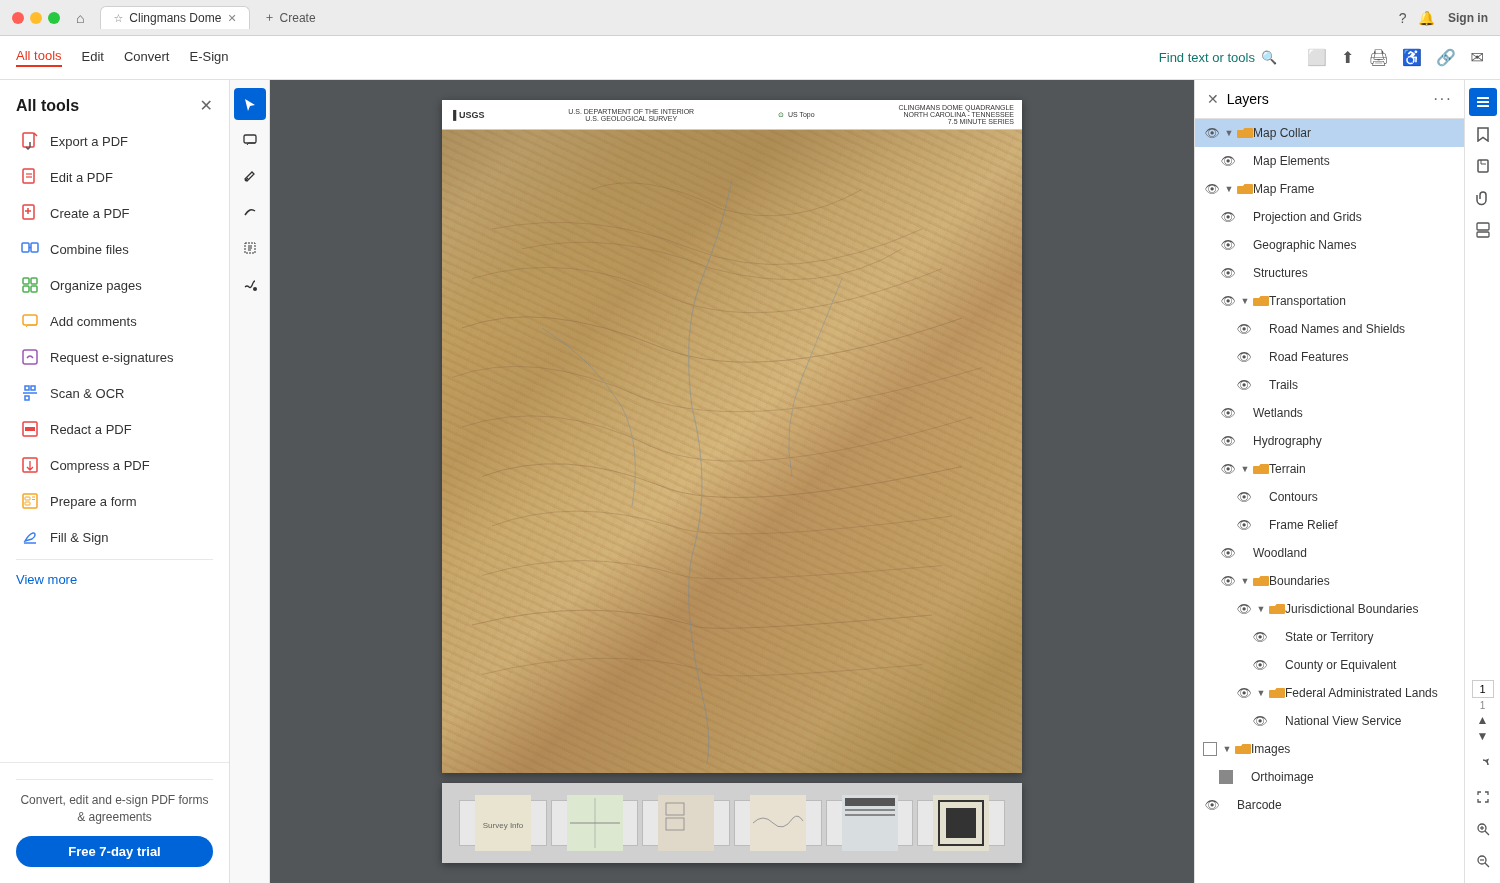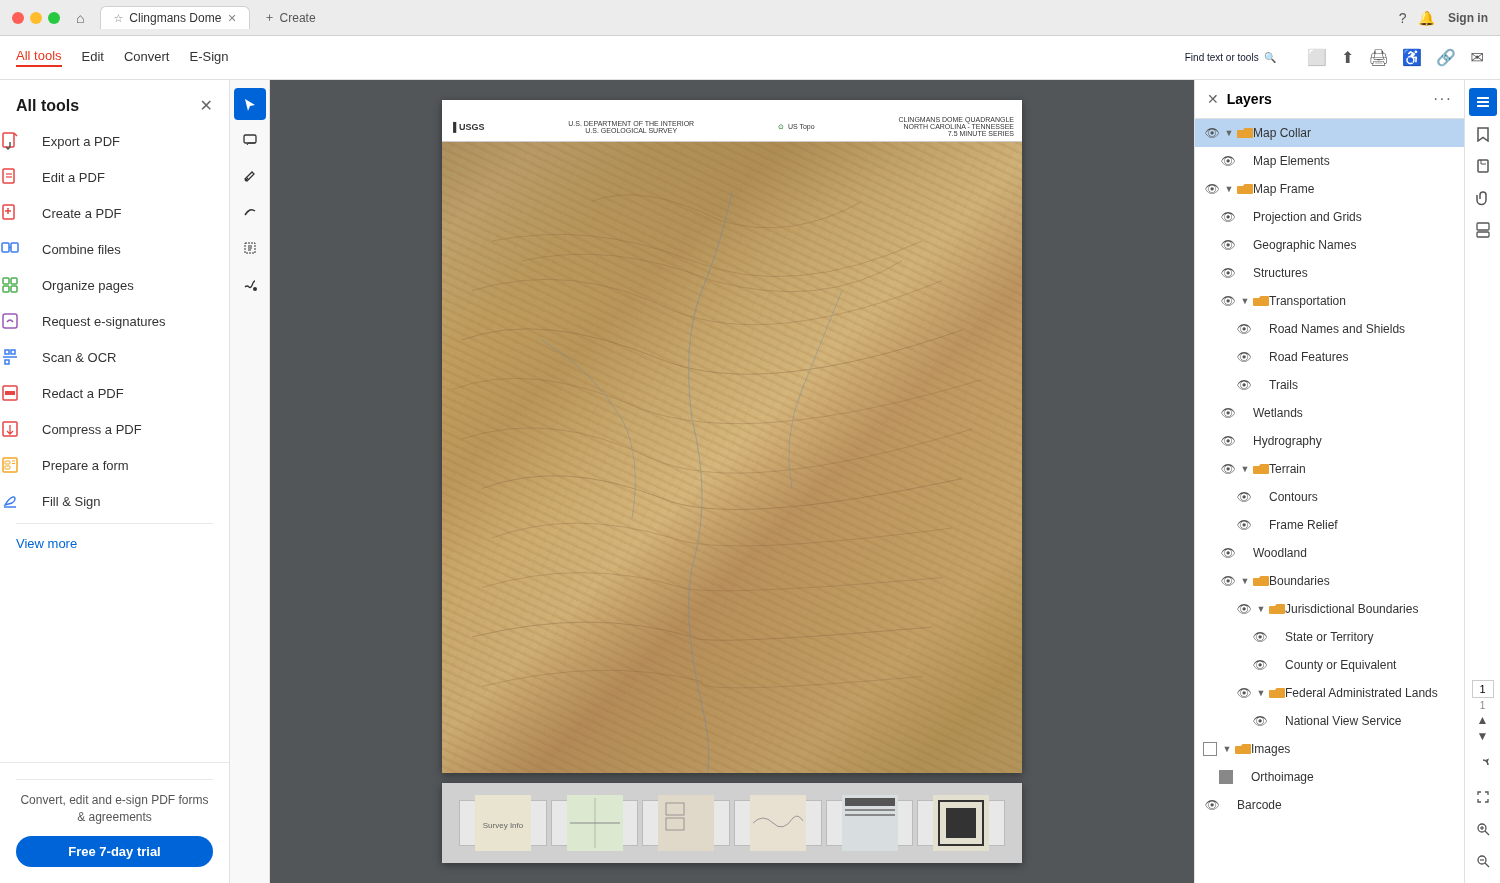--- a/index.html
+++ b/index.html
@@ -45,21 +45,21 @@
       gap: 20px;
       border-bottom: 1px solid #e0e0e0;
       flex-shrink: 0;
     }
     .toolbar-item {
       font-size: 13px; color: #333; cursor: pointer; padding-bottom: 2px;
     }
     .toolbar-item.active { color: #e8341c; border-bottom: 2px solid #e8341c; }
     .toolbar-search {
       margin-left: auto; display: flex; align-items: center; gap: 6px;
-      color: #0f172a; font-size: 10px; cursor: pointer;
+      color: #0f766e; font-size: 13px; cursor: pointer;
     }
     .toolbar-icons { display: flex; gap: 14px; margin-left: 10px; }
     .toolbar-icon { color: #555; font-size: 16px; cursor: pointer; }
 
     
     .main-area {
       display: flex;
       flex: 1;
       overflow: hidden;
     }
@@ -74,22 +74,22 @@
       overflow-y: auto;
       flex-shrink: 0;
     }
     .sidebar-header {
       display: flex; align-items: center; justify-content: space-between;
       padding: 16px 16px 8px 16px;
     }
     .sidebar-title { font-size: 16px; font-weight: 600; color: #1a1a1a; }
     .sidebar-close { color: #666; cursor: pointer; font-size: 16px; }
     .sidebar-item {
-      display: flex; align-items: center; gap: 22px;
-      padding: 8px 0; cursor: pointer; font-size: 13px; color: #333;
+      display: flex; align-items: center; gap: 10px;
+      padding: 8px 20px; cursor: pointer; font-size: 13px; color: #333;
     }
     .sidebar-icon { width: 20px; height: 20px; display: flex; align-items: center; justify-content: center; flex-shrink: 0; }
     .sidebar-divider { height: 1px; background: #e8e8e8; margin: 4px 16px; }
     .view-more { padding: 8px 16px; font-size: 13px; color: #0064d9; cursor: pointer; }
     .sidebar-footer {
       margin-top: auto; padding: 16px;
       border-top: 1px solid #e8e8e8;
       text-align: center;
     }
     .sidebar-footer-text { font-size: 12px; color: #555; line-height: 1.4; }
@@ -143,21 +143,20 @@
     }
     .map-image {
       width: 100%;
       height: 100%;
       background: linear-gradient(135deg,
         #c8a96e 0%, #d4b57a 10%, #c2a060 20%,
         #b8955a 30%, #c9aa70 40%, #d5b880 50%,
         #b89060 60%, #c4a068 70%, #d0b075 80%,
         #bfa060 90%, #c8aa6e 100%);
       position: relative;
-      margin-top: 12px;
     }
     .map-header {
       position: absolute; top: 0; left: 0; right: 0;
       height: 30px; background: white;
       display: flex; align-items: center; justify-content: space-between;
       padding: 0 8px; font-size: 8px; color: #333;
       border-bottom: 1px solid #ccc;
     }
     .usgs-logo { font-weight: bold; font-size: 9px; }
     .map-title-text { font-size: 7px; text-align: right; }
@@ -188,21 +187,21 @@
       flex-shrink: 0;
       overflow: hidden;
     }
     .layers-header {
       display: flex; align-items: center; justify-content: space-between;
       padding: 10px 12px; border-bottom: 1px solid #e0e0e0;
       flex-shrink: 0;
     }
     .layers-left { display: flex; align-items: center; gap: 8px; }
     .layers-close { color: #666; cursor: pointer; font-size: 14px; }
-    .layers-title { font-size: 14px; font-weight: 700; }
+    .layers-title { font-size: 14px; font-weight: 400; }
     .layers-more { color: #666; cursor: pointer; font-size: 16px; letter-spacing: 1px; }
     .layers-list { flex: 1; overflow-y: auto; }
     .layer-row {
       display: flex; align-items: center;
       padding: 5px 8px; font-size: 12px; color: #333;
       cursor: pointer; min-height: 28px;
     }
     .layer-row.selected { background: #b8d4f0; }
     .layer-eye { width: 18px; height: 18px; display: flex; align-items: center; justify-content: center; color: #555; flex-shrink: 0; cursor: pointer; }
     .layer-toggle { width: 16px; height: 16px; display: flex; align-items: center; justify-content: center; color: #666; flex-shrink: 0; cursor: pointer; font-size: 10px; }
@@ -379,20 +378,29 @@
         <svg width="18" height="18" viewBox="0 0 18 18">
             <rect x="2" y="2" width="6" height="6" rx="1" fill="none" stroke="#4caf50" stroke-width="1.5"></rect>
             <rect x="10" y="2" width="6" height="6" rx="1" fill="none" stroke="#4caf50" stroke-width="1.5"></rect>
             <rect x="2" y="10" width="6" height="6" rx="1" fill="none" stroke="#4caf50" stroke-width="1.5"></rect>
             <rect x="10" y="10" width="6" height="6" rx="1" fill="none" stroke="#4caf50" stroke-width="1.5"></rect>
           </svg>
       </div>
       <span>Organize pages</span>
     </div>
 
+    <div class="sidebar-item">
+      <div class="sidebar-icon">
+        <svg width="18" height="18" viewBox="0 0 18 18">
+            <rect x="2" y="3" width="14" height="10" rx="2" fill="none" stroke="#f5a623" stroke-width="1.5"></rect>
+            <path d="M5 15l2-2h9" stroke="#f5a623" stroke-width="1" fill="none"></path>
+          </svg>
+      </div>
+      <span>Add comments</span>
+    </div>
 
     <div class="sidebar-item">
       <div class="sidebar-icon">
         <svg width="18" height="18" viewBox="0 0 18 18">
             <rect x="2" y="2" width="14" height="14" rx="2" fill="none" stroke="#9b59b6" stroke-width="1.5"></rect>
             <path d="M6 10 Q9 6 12 10" stroke="#9b59b6" stroke-width="1.5" fill="none"></path>
           </svg>
       </div>
       <span>Request e-signatures</span>
     </div>

